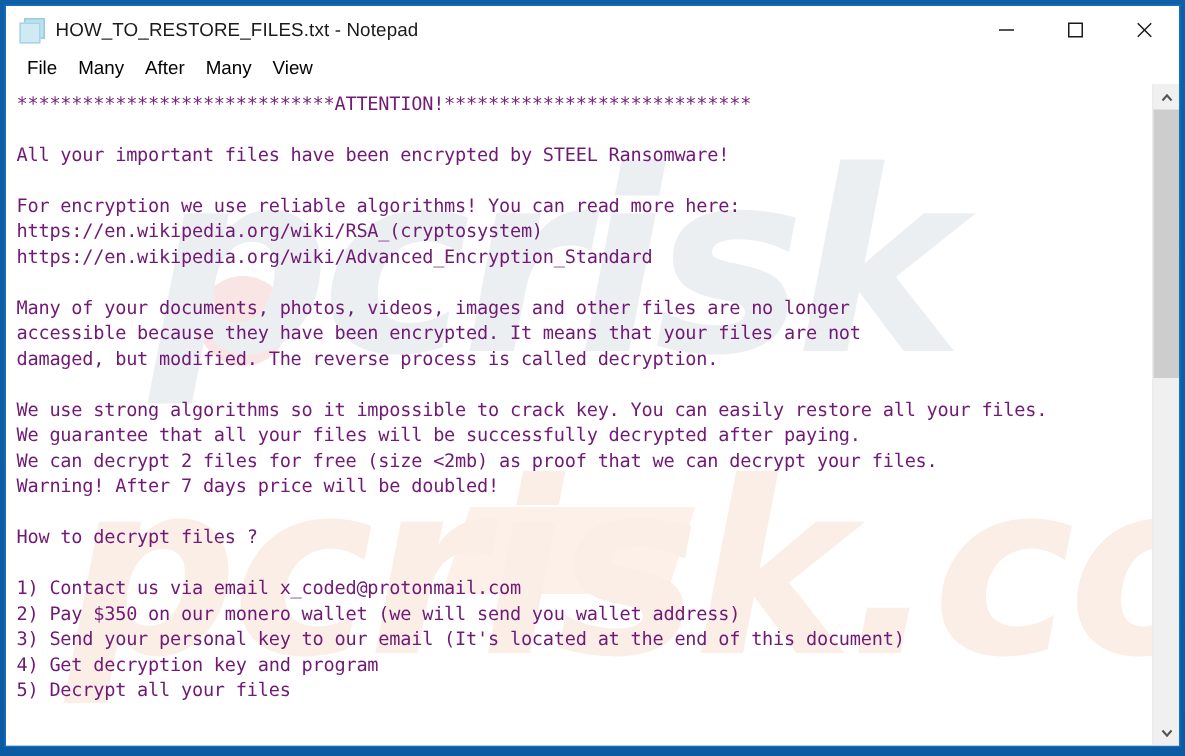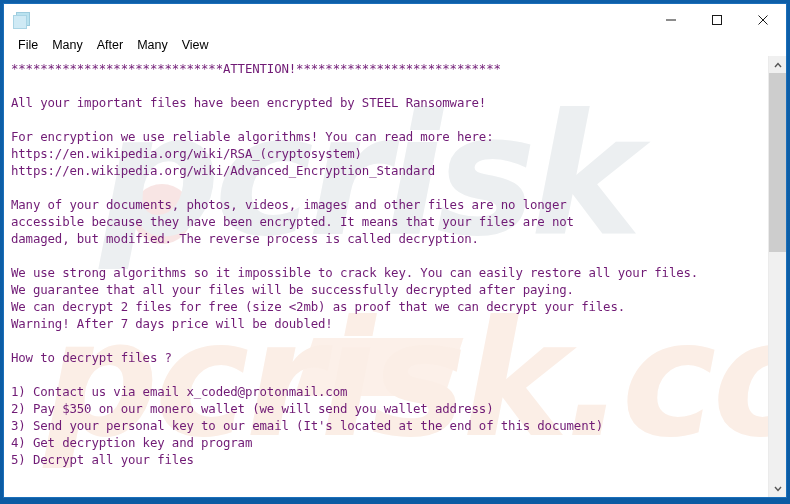--- a/index.html
+++ b/index.html
@@ -232,20 +232,21 @@
 <div id="desktop">
 
   <div id="window">
 
     <div id="titlebar">
       <div id="title-left">
         <span id="app-icon">
           <span class="sheet-back"></span>
           <span class="sheet-front"></span>
         </span>
+        <span id="title-text">HOW_TO_RESTORE_FILES.txt - Notepad</span>
       </div>
 
       <div id="window-controls">
         <button class="wctl" title="Minimize">
           <svg width="12" height="12" viewBox="0 0 12 12" aria-hidden="true">
             <line x1="1" y1="6" x2="11" y2="6" stroke="#1a1a1a" stroke-width="1"></line>
           </svg>
         </button>
         <button class="wctl" title="Maximize">
           <svg width="12" height="12" viewBox="0 0 12 12" aria-hidden="true">

